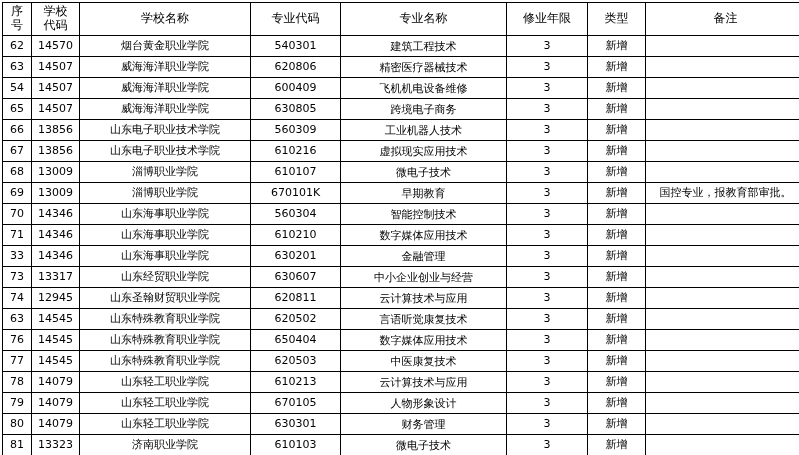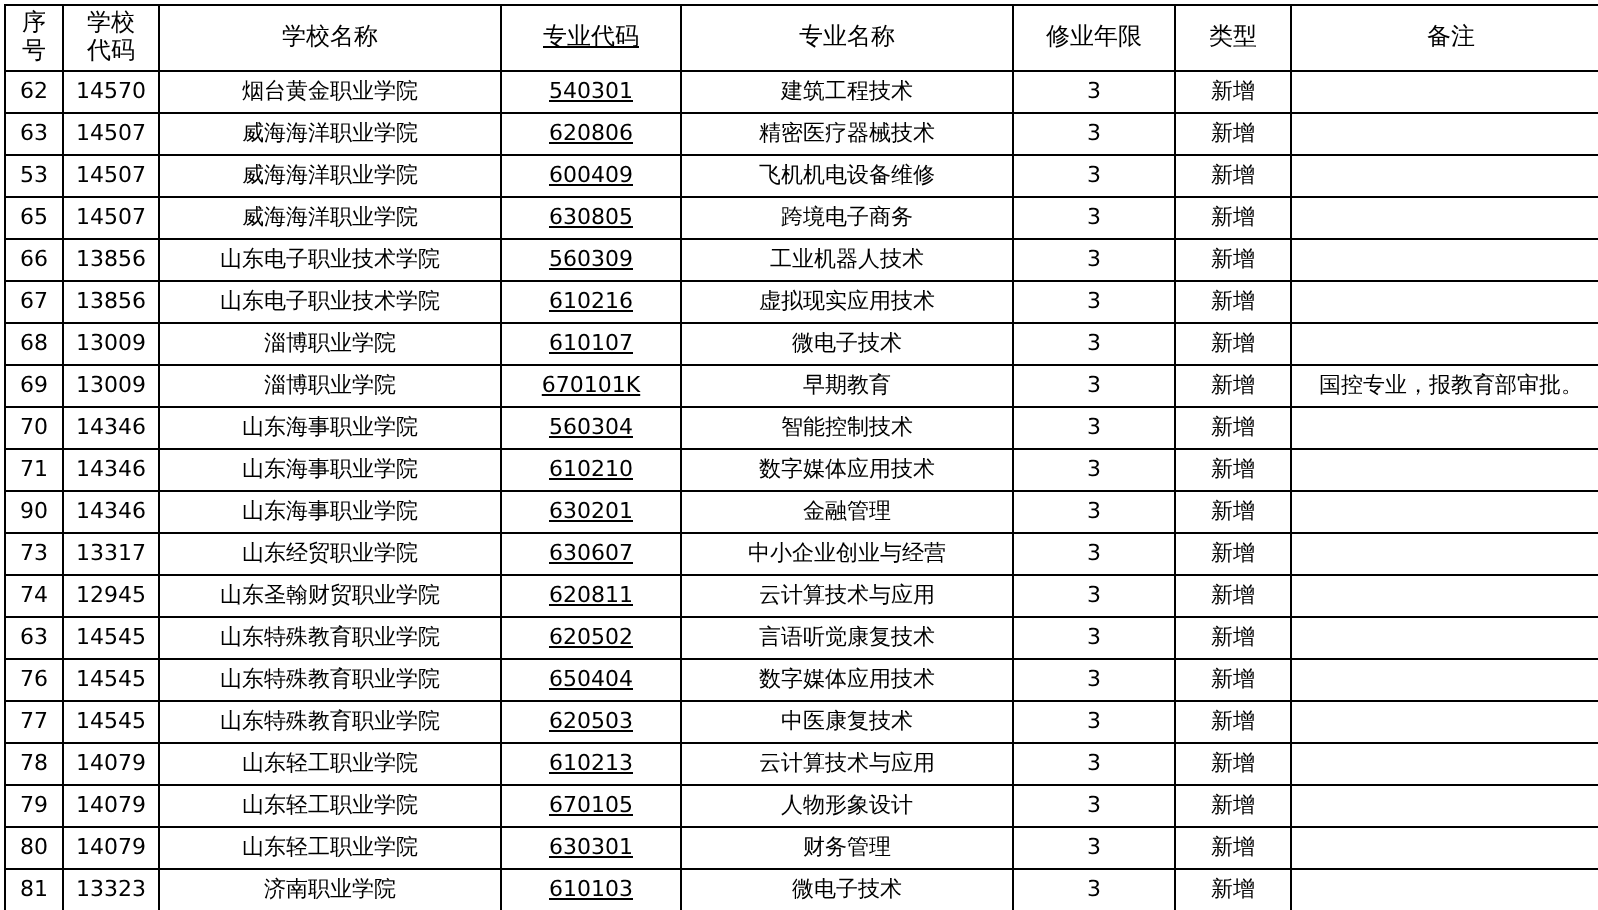--- a/index.html
+++ b/index.html
@@ -38,21 +38,21 @@
     overflow: hidden;
     white-space: nowrap;
   }
   table.grid thead th {
     font-size: 12px;
     height: 32px;
   }
   .c-seq   { width: 28px; }
   .c-code  { width: 47px; margin-left: 12px; }
   .c-school{ width: 170px; }
-  .c-major-code { width: 89px; text-decoration: underline; }
+  .c-major-code { width: 89px; }
   .c-major { width: 165px; font-family: Liberation Serif, serif; }
   .c-years { width: 80px; }
   .c-type  { width: 57px; }
   .c-note  { width: 159px; }
 
   thead th.c-seq, thead th.c-code {
     font-size: 12px;
     line-height: 1.15;
   }
   .two-line {
@@ -101,21 +101,21 @@
           <td class="c-seq">63</td>
           <td class="c-code">14507</td>
           <td class="c-school">威海海洋职业学院</td>
           <td class="c-major-code">620806</td>
           <td class="c-major">精密医疗器械技术</td>
           <td class="c-years">3</td>
           <td class="c-type">新增</td>
           <td class="c-note note-cell"></td>
         </tr>
         <tr>
-          <td class="c-seq">53</td>
+          <td class="c-seq">54</td>
           <td class="c-code">14507</td>
           <td class="c-school">威海海洋职业学院</td>
           <td class="c-major-code">600409</td>
           <td class="c-major">飞机机电设备维修</td>
           <td class="c-years">3</td>
           <td class="c-type">新增</td>
           <td class="c-note note-cell"></td>
         </tr>
         <tr>
           <td class="c-seq">65</td>
@@ -181,21 +181,21 @@
           <td class="c-seq">71</td>
           <td class="c-code">14346</td>
           <td class="c-school">山东海事职业学院</td>
           <td class="c-major-code">610210</td>
           <td class="c-major">数字媒体应用技术</td>
           <td class="c-years">3</td>
           <td class="c-type">新增</td>
           <td class="c-note note-cell"></td>
         </tr>
         <tr>
-          <td class="c-seq">90</td>
+          <td class="c-seq">33</td>
           <td class="c-code">14346</td>
           <td class="c-school">山东海事职业学院</td>
           <td class="c-major-code">630201</td>
           <td class="c-major">金融管理</td>
           <td class="c-years">3</td>
           <td class="c-type">新增</td>
           <td class="c-note note-cell"></td>
         </tr>
         <tr>
           <td class="c-seq">73</td>

